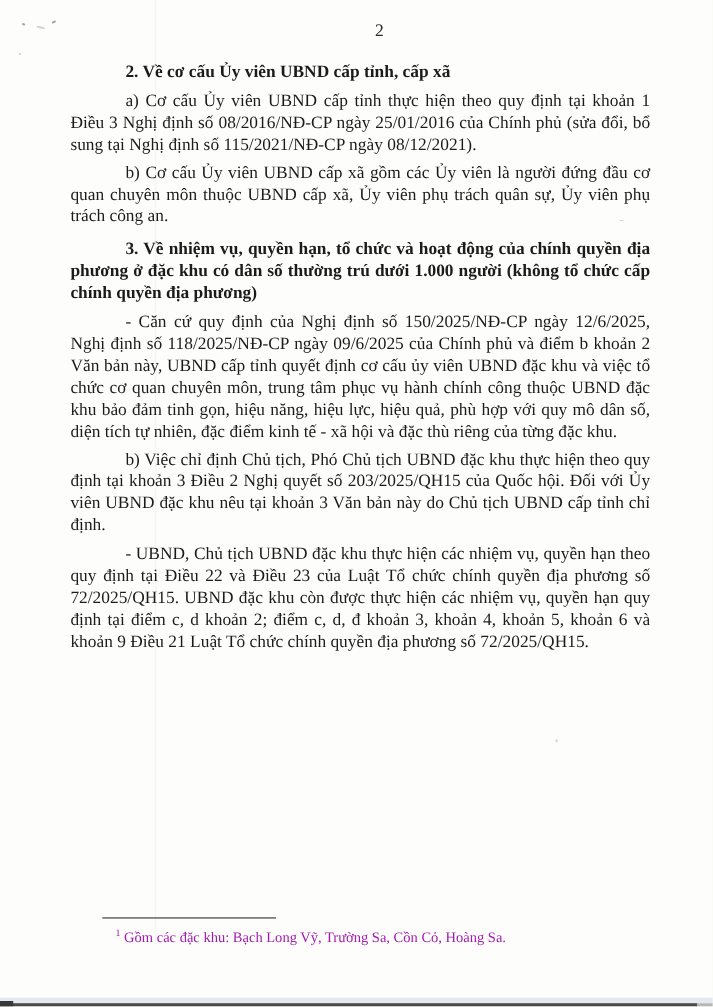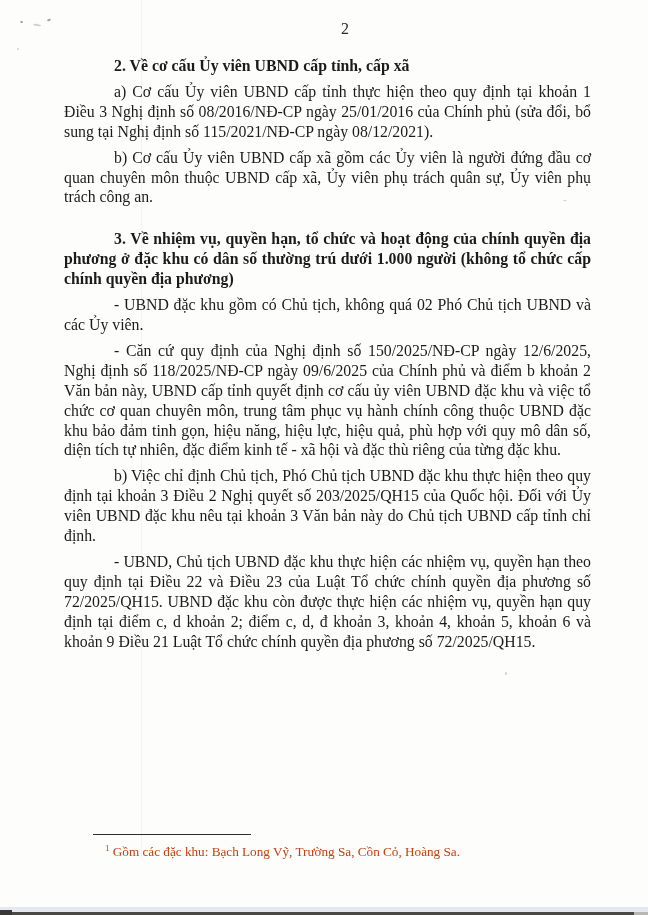--- a/index.html
+++ b/index.html
@@ -10,26 +10,26 @@
   }
   .page-number {
     position:absolute; top:20px; left:0; right:-42px;
     text-align:center; font-size:16px; color:#2a2a2a;
   }
   .content {
     position:absolute; left:64px; top:56px; width:527px;
     font-size:15.8px; line-height:19.9px; text-align:justify;
   }
   .p { margin:6px 0 0 0; text-indent:50px; }
-  .h { font-weight:bold; margin-top:22px; }
+  .h { font-weight:bold; margin-top:10px; }
   .content p:first-child { margin-top:0; }
   sup.fn-ref { font-size:10px; line-height:0; font-weight:bold; }
   .footnote-block {
     position:absolute; left:78px; top:834px; width:527px;
-    font-size:13.2px; line-height:17px; color:#c2410c;
+    font-size:13.2px; line-height:17px; color:#a21caf;
   }
   .footnote-rule {
     width:158px; height:0; border-top:1.5px solid #2e2e2c; margin:0 0 5px 15px;
   }
   .footnote-text { text-indent:27px; margin:0; }
   .footnote-text sup { font-size:9px; }
   
   .fold-line {
     position:absolute; left:141px; top:0; width:1px; height:858px;
     background:rgba(60,60,60,0.05);
@@ -73,21 +73,20 @@
   <div class="speckle sp4"></div>
   <div class="speckle sp5"></div>
   <div class="speckle sp6"></div>
   <div class="speckle sp7"></div>
 
   <div class="content">
     <p class="p h">2. Về cơ cấu Ủy viên UBND cấp tỉnh, cấp xã</p>
     <p class="p">a) Cơ cấu Ủy viên UBND cấp tỉnh thực hiện theo quy định tại khoản 1 Điều 3 Nghị định số 08/2016/NĐ-CP ngày 25/01/2016 của Chính phủ (sửa đổi, bổ sung tại Nghị định số 115/2021/NĐ-CP ngày 08/12/2021).</p>
     <p class="p">b) Cơ cấu Ủy viên UBND cấp xã gồm các Ủy viên là người đứng đầu cơ quan chuyên môn thuộc UBND cấp xã, Ủy viên phụ trách quân sự, Ủy viên phụ trách công an.</p>
     <p class="p h">3. Về nhiệm vụ, quyền hạn, tổ chức và hoạt động của chính quyền địa phương ở đặc khu có dân số thường trú dưới 1.000 người (không tổ chức cấp chính quyền địa phương)</p>
-    <p class="p">- UBND đặc khu gồm có Chủ tịch, không quá 02 Phó Chủ tịch UBND và các Ủy viên.</p>
     <p class="p">- Căn cứ quy định của Nghị định số 150/2025/NĐ-CP ngày 12/6/2025, Nghị định số 118/2025/NĐ-CP ngày 09/6/2025 của Chính phủ và điểm b khoản 2 Văn bản này, UBND cấp tỉnh quyết định cơ cấu ủy viên UBND đặc khu và việc tổ chức cơ quan chuyên môn, trung tâm phục vụ hành chính công thuộc UBND đặc khu bảo đảm tinh gọn, hiệu năng, hiệu lực, hiệu quả, phù hợp với quy mô dân số, diện tích tự nhiên, đặc điểm kinh tế - xã hội và đặc thù riêng của từng đặc khu.</p>
     <p class="p">b) Việc chỉ định Chủ tịch, Phó Chủ tịch UBND đặc khu thực hiện theo quy định tại khoản 3 Điều 2 Nghị quyết số 203/2025/QH15 của Quốc hội. Đối với Ủy viên UBND đặc khu nêu tại khoản 3 Văn bản này do Chủ tịch UBND cấp tỉnh chỉ định.</p>
     <p class="p">- UBND, Chủ tịch UBND đặc khu thực hiện các nhiệm vụ, quyền hạn theo quy định tại Điều 22 và Điều 23 của Luật Tổ chức chính quyền địa phương số 72/2025/QH15. UBND đặc khu còn được thực hiện các nhiệm vụ, quyền hạn quy định tại điểm c, d khoản 2; điểm c, d, đ khoản 3, khoản 4, khoản 5, khoản 6 và khoản 9 Điều 21 Luật Tổ chức chính quyền địa phương số 72/2025/QH15.</p>
   </div>
 
   <div class="footnote-block">
     <div class="footnote-rule"></div>
     <p class="footnote-text"><sup>1</sup><span> Gồm các đặc khu: Bạch Long Vỹ, Trường Sa, Cồn Cỏ, Hoàng Sa.</span></p>
   </div>
 

